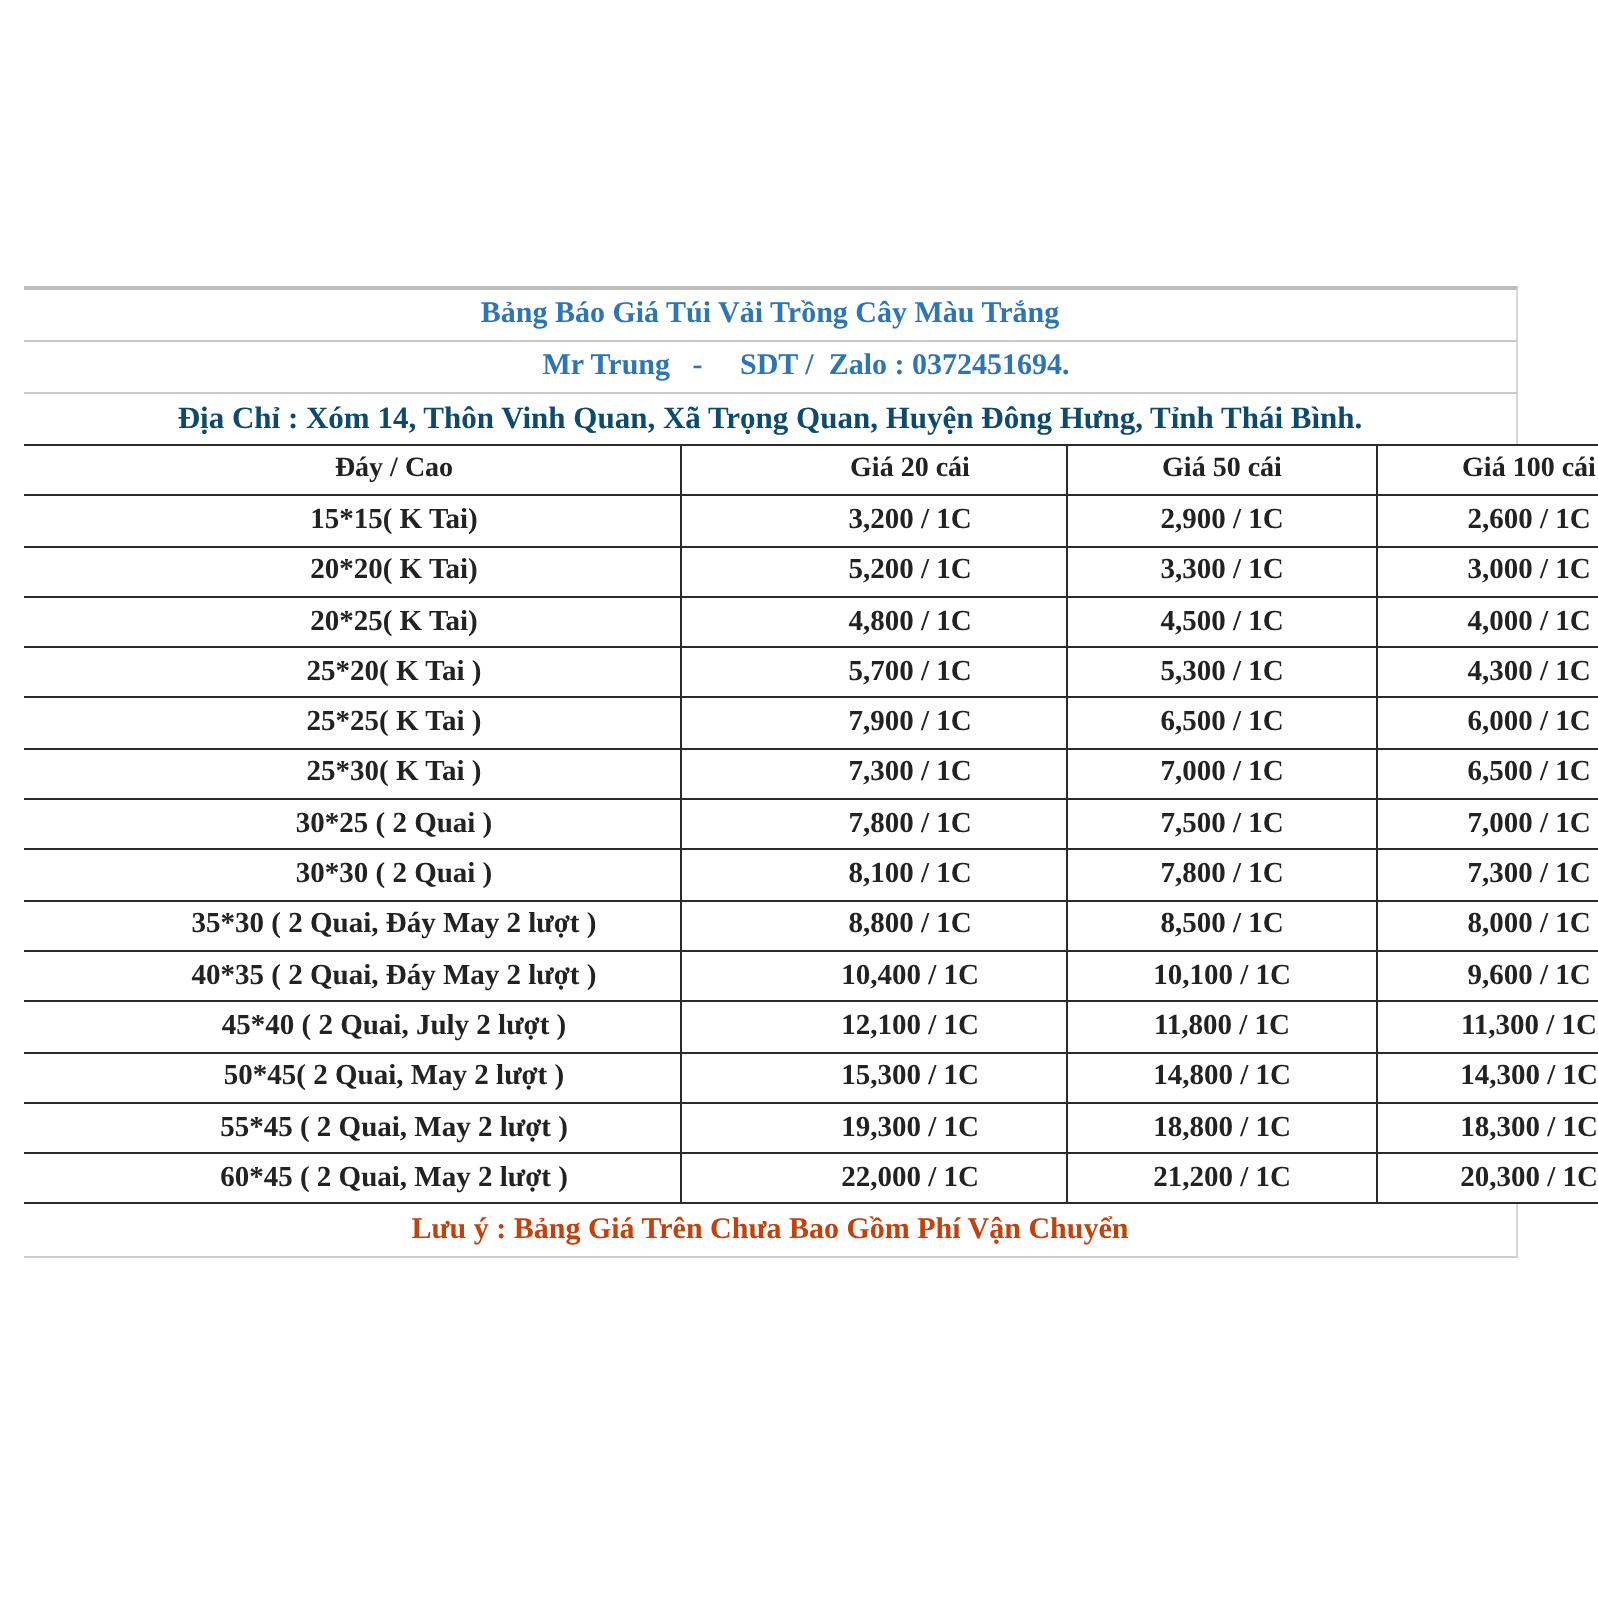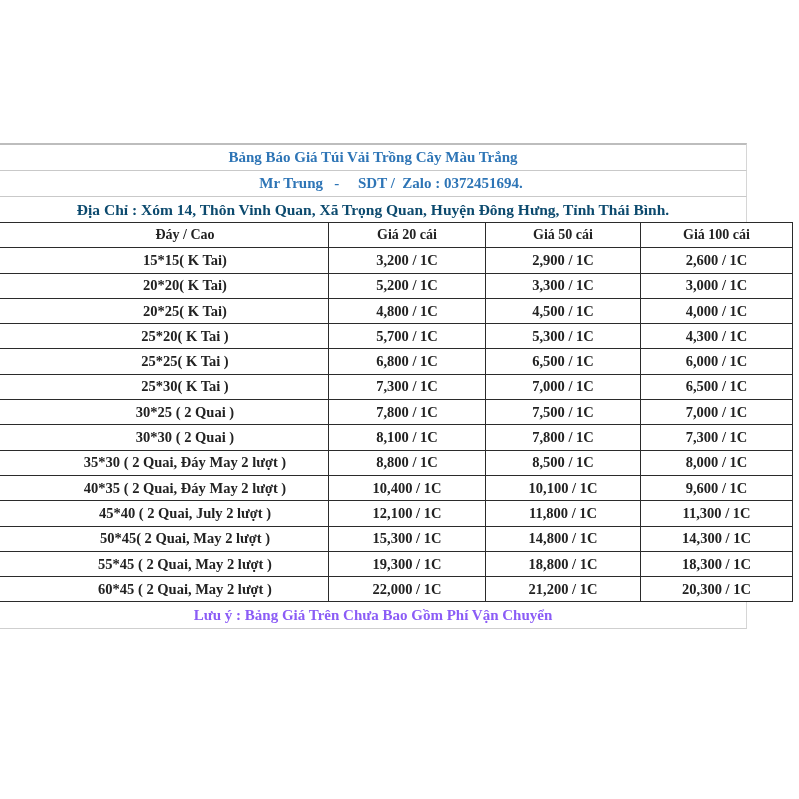--- a/index.html
+++ b/index.html
@@ -1,36 +1,36 @@
 <!DOCTYPE html>
 <html><head>
   <meta charset="utf-8">
   <style>
     html, body { margin: 0; padding: 0; background: #ffffff; }
     body { width: 799px; height: 799px; position: relative; overflow: hidden;
       font-family: "Liberation Serif", "DejaVu Serif", serif; }
-    .sheet { position: absolute; left: 0; top: 143px; width: 747px; }
+    .sheet { position: absolute; left: 12px; top: 143px; width: 747px; }
     .banner { height: 25px; border-top: 1px solid #c9c9c9; border-right: 1px solid #d6d6d6;
       display: flex; align-items: center; justify-content: center;
       font-weight: bold; font-size: 15px; }
     .banner.top { border-top: 2px solid #bdbdbd; }
     .banner.blue { color: #2e75b6; }
     .banner.addr { color: #0c4a6e; font-size: 15.5px; }
     table { border-collapse: collapse; width: 747px; table-layout: fixed; }
     td { border: 1.5px solid #2b2b2b; height: 24.3px; padding: 0;
       text-align: center; font-weight: bold; font-size: 14.5px; color: #222; }
     td.c0 { width: 286px; }
-    td.c1 { width: 156px; }
+    td.c1 { width: 156px; padding-left: 36px; }
     td.c2 { width: 154px; }
     td.c3 { width: 151px; }
     tr.head td { font-size: 14px; }
     td:first-child { border-left: none; padding-left: 42px; }
     .note { height: 26px; border-right: 1px solid #d6d6d6; border-bottom: 1px solid #cfcfcf;
       display: flex; align-items: center; justify-content: center;
-      color: #8b5cf6; font-weight: bold; font-size: 15px; }
+      color: #c2410c; font-weight: bold; font-size: 15px; }
   </style>
 </head>
 <body>
 
 <div class="sheet">
   <div class="banner top blue">Bảng Báo Giá Túi Vải Trồng Cây Màu Trắng</div>
   <div class="banner blue" style="white-space: pre; padding-left: 36px;">Mr Trung   -     SDT /  Zalo : 0372451694.</div>
   <div class="banner addr">Địa Chỉ : Xóm 14, Thôn Vinh Quan, Xã Trọng Quan, Huyện Đông Hưng, Tỉnh Thái Bình.</div>
   <table>
     <tbody id="tbody">
@@ -59,21 +59,21 @@
           <td class="c3">4,000 / 1C</td>
         </tr>
         <tr>
           <td class="c0">25*20( K Tai )</td>
           <td class="c1">5,700 / 1C</td>
           <td class="c2">5,300 / 1C</td>
           <td class="c3">4,300 / 1C</td>
         </tr>
         <tr>
           <td class="c0">25*25( K Tai )</td>
-          <td class="c1">6,800 / 1C</td>
+          <td class="c1">7,900 / 1C</td>
           <td class="c2">6,500 / 1C</td>
           <td class="c3">6,000 / 1C</td>
         </tr>
         <tr>
           <td class="c0">25*30( K Tai )</td>
           <td class="c1">7,300 / 1C</td>
           <td class="c2">7,000 / 1C</td>
           <td class="c3">6,500 / 1C</td>
         </tr>
         <tr>

